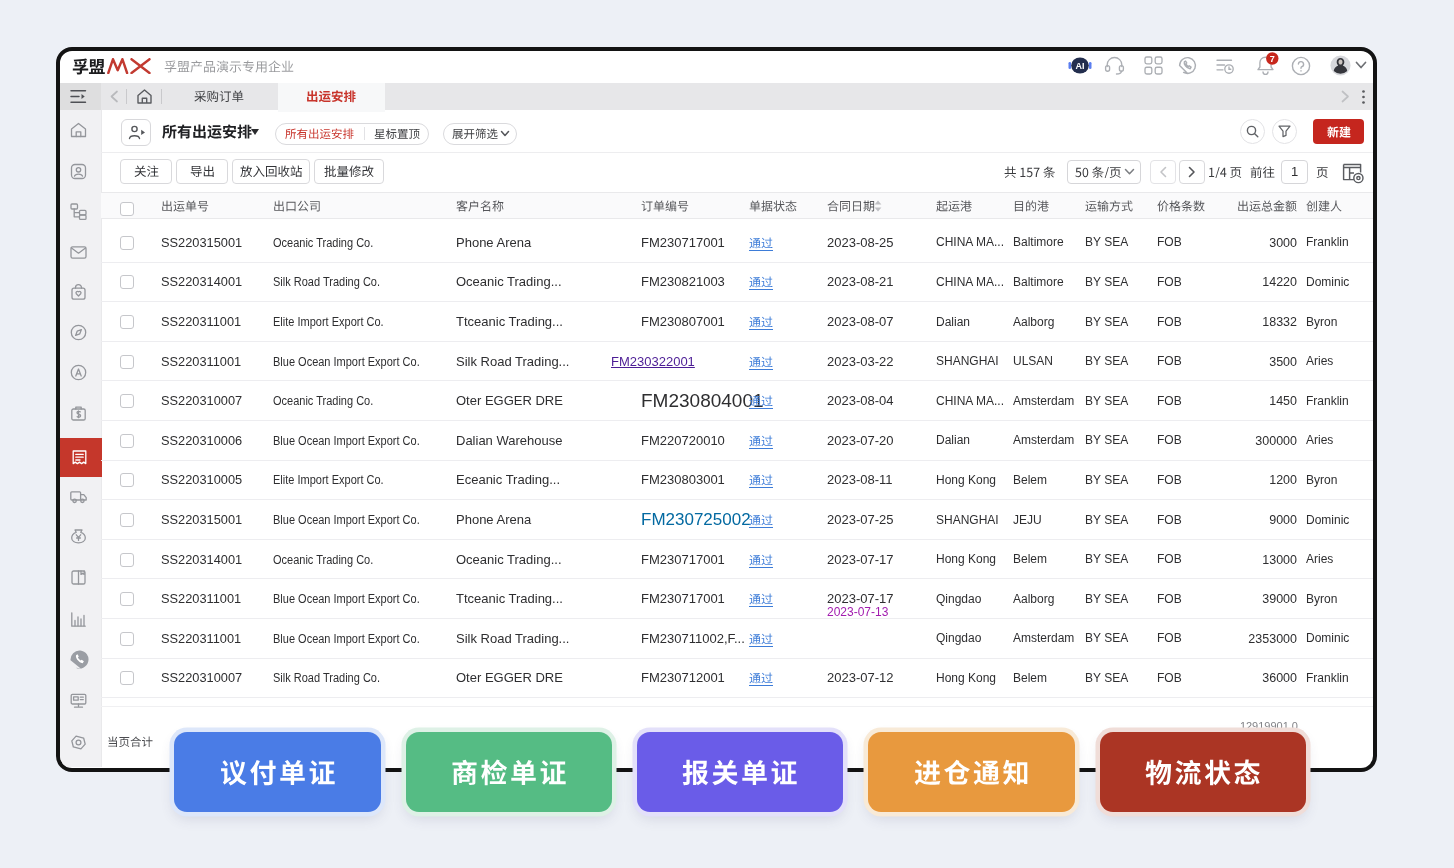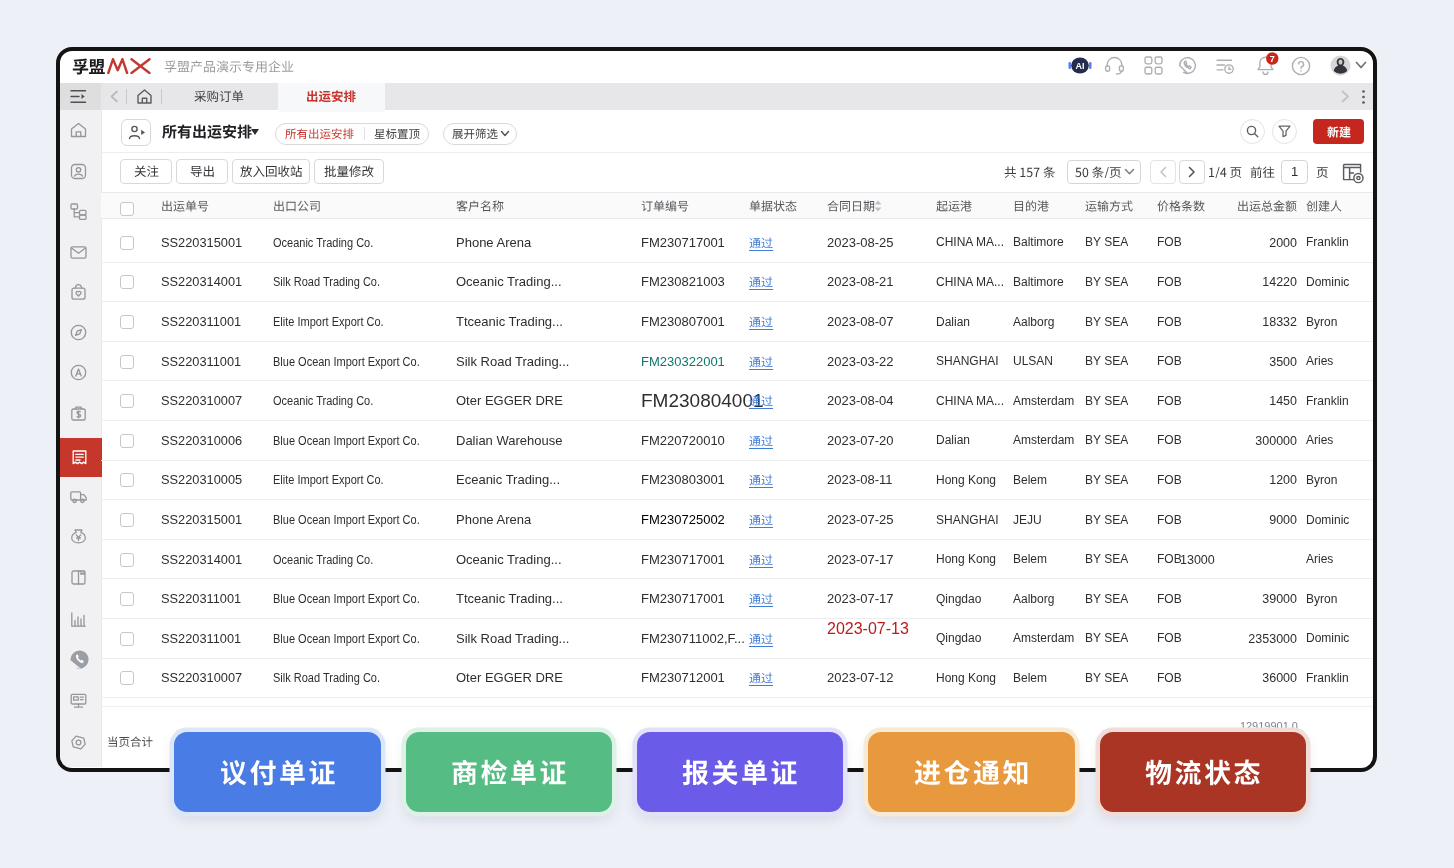--- a/index.html
+++ b/index.html
@@ -643,21 +643,21 @@
           <use href="#r901a" x="0"></use>
           <use href="#r8fc7" x="1000"></use>
         </g>
       </svg>
       <div class="abs" style="left:749px;top:249.8px;width:24px;height:1px;background:#3d7cd8"></div>
       <div class="lt" style="left:827px;top:234.8px;font-size:13px;color:#2e2e30;font-weight:400;line-height:16px;">2023-08-25</div>
       <div class="lt" style="left:936px;top:235.3px;font-size:12px;color:#2e2e30;font-weight:400;line-height:15px;">CHINA MA...</div>
       <div class="lt" style="left:1013px;top:235.3px;font-size:12px;color:#2e2e30;font-weight:400;line-height:15px;">Baltimore</div>
       <div class="lt" style="left:1085px;top:235.3px;font-size:12px;color:#2e2e30;font-weight:400;line-height:15px;">BY SEA</div>
       <div class="lt" style="left:1157px;top:235.3px;font-size:12px;color:#2e2e30;font-weight:400;line-height:15px;">FOB</div>
-      <div class="lt" style="left:1180px;top:234.8px;width:117px;text-align:right;font-size:12.5px;color:#2e2e30;line-height:16px">2000</div>
+      <div class="lt" style="left:1180px;top:234.8px;width:117px;text-align:right;font-size:12.5px;color:#2e2e30;line-height:16px">3000</div>
       <div class="lt" style="left:1306px;top:235.3px;font-size:12px;color:#2e2e30;font-weight:400;line-height:15px;">Franklin</div>
       <div class="abs" style="left:101px;top:262.6px;width:1272px;height:39.6px;border-bottom:1px solid #ededf0;box-sizing:border-box"></div>
       <div class="abs" style="left:120px;top:275.40000000000003px;width:14px;height:14px;border:1px solid #c6c7cb;border-radius:3px;box-sizing:border-box;background:#fff"></div>
       <div class="lt" style="left:161px;top:274.4px;font-size:12.8px;color:#2e2e30;font-weight:400;line-height:16px;">SS220314001</div>
       <div class="lt" style="left:273px;top:274.40000000000003px;font-size:12.5px;color:#2e2e30;line-height:16px;transform:scaleX(.88);transform-origin:0 0">Silk Road Trading Co.</div>
       <div class="lt" style="left:456px;top:274.4px;font-size:13px;color:#2e2e30;font-weight:400;line-height:16px;">Oceanic Trading...</div>
       <div class="lt" style="left:641px;top:274.4px;font-size:13px;color:#2e2e30;font-weight:400;line-height:16px;">FM230821003</div>
       <svg class="t" style="left:749.0px;top:276.4px" width="24.0" height="12" viewBox="0 0 24.0 12">
         <g fill="#3d7cd8" transform="translate(0,10.56) scale(0.01200,-0.01200)">
           <use href="#r901a" x="0"></use>
@@ -690,21 +690,21 @@
       <div class="lt" style="left:1013px;top:314.5px;font-size:12px;color:#2e2e30;font-weight:400;line-height:15px;">Aalborg</div>
       <div class="lt" style="left:1085px;top:314.5px;font-size:12px;color:#2e2e30;font-weight:400;line-height:15px;">BY SEA</div>
       <div class="lt" style="left:1157px;top:314.5px;font-size:12px;color:#2e2e30;font-weight:400;line-height:15px;">FOB</div>
       <div class="lt" style="left:1180px;top:314.0px;width:117px;text-align:right;font-size:12.5px;color:#2e2e30;line-height:16px">18332</div>
       <div class="lt" style="left:1306px;top:314.5px;font-size:12px;color:#2e2e30;font-weight:400;line-height:15px;">Byron</div>
       <div class="abs" style="left:101px;top:341.8px;width:1272px;height:39.6px;border-bottom:1px solid #ededf0;box-sizing:border-box"></div>
       <div class="abs" style="left:120px;top:354.6px;width:14px;height:14px;border:1px solid #c6c7cb;border-radius:3px;box-sizing:border-box;background:#fff"></div>
       <div class="lt" style="left:161px;top:353.6px;font-size:12.8px;color:#2e2e30;font-weight:400;line-height:16px;">SS220311001</div>
       <div class="lt" style="left:273px;top:353.6px;font-size:12.5px;color:#2e2e30;line-height:16px;transform:scaleX(.88);transform-origin:0 0">Blue Ocean Import Export Co.</div>
       <div class="lt" style="left:456px;top:353.6px;font-size:13px;color:#2e2e30;font-weight:400;line-height:16px;">Silk Road Trading...</div>
-      <div class="lt" style="left:641px;top:353.6px;font-size:13px;color:#0f766e;font-weight:400;line-height:16px;">FM230322001</div>
+      <div class="lt" style="left:611px;top:353.6px;font-size:13px;color:#4c1d95;font-weight:400;line-height:16px;text-decoration:underline;">FM230322001</div>
       <svg class="t" style="left:749.0px;top:355.6px" width="24.0" height="12" viewBox="0 0 24.0 12">
         <g fill="#3d7cd8" transform="translate(0,10.56) scale(0.01200,-0.01200)">
           <use href="#r901a" x="0"></use>
           <use href="#r8fc7" x="1000"></use>
         </g>
       </svg>
       <div class="abs" style="left:749px;top:368.6px;width:24px;height:1px;background:#3d7cd8"></div>
       <div class="lt" style="left:827px;top:353.6px;font-size:13px;color:#2e2e30;font-weight:400;line-height:16px;">2023-03-22</div>
       <div class="lt" style="left:936px;top:354.1px;font-size:12px;color:#2e2e30;font-weight:400;line-height:15px;">SHANGHAI</div>
       <div class="lt" style="left:1013px;top:354.1px;font-size:12px;color:#2e2e30;font-weight:400;line-height:15px;">ULSAN</div>
@@ -770,21 +770,21 @@
       <div class="lt" style="left:1013px;top:472.9px;font-size:12px;color:#2e2e30;font-weight:400;line-height:15px;">Belem</div>
       <div class="lt" style="left:1085px;top:472.9px;font-size:12px;color:#2e2e30;font-weight:400;line-height:15px;">BY SEA</div>
       <div class="lt" style="left:1157px;top:472.9px;font-size:12px;color:#2e2e30;font-weight:400;line-height:15px;">FOB</div>
       <div class="lt" style="left:1180px;top:472.40000000000003px;width:117px;text-align:right;font-size:12.5px;color:#2e2e30;line-height:16px">1200</div>
       <div class="lt" style="left:1306px;top:472.9px;font-size:12px;color:#2e2e30;font-weight:400;line-height:15px;">Byron</div>
       <div class="abs" style="left:101px;top:500.2px;width:1272px;height:39.6px;border-bottom:1px solid #ededf0;box-sizing:border-box"></div>
       <div class="abs" style="left:120px;top:513.0px;width:14px;height:14px;border:1px solid #c6c7cb;border-radius:3px;box-sizing:border-box;background:#fff"></div>
       <div class="lt" style="left:161px;top:512.0px;font-size:12.8px;color:#2e2e30;font-weight:400;line-height:16px;">SS220315001</div>
       <div class="lt" style="left:273px;top:512.0px;font-size:12.5px;color:#2e2e30;line-height:16px;transform:scaleX(.88);transform-origin:0 0">Blue Ocean Import Export Co.</div>
       <div class="lt" style="left:456px;top:512.0px;font-size:13px;color:#2e2e30;font-weight:400;line-height:16px;">Phone Arena</div>
-      <div class="lt" style="left:641px;top:512.0px;font-size:13px;color:#000000;font-weight:400;line-height:16px;">FM230725002</div>
+      <div class="lt" style="left:641px;top:512.0px;font-size:17px;color:#0369a1;font-weight:400;line-height:16px;">FM230725002</div>
       <svg class="t" style="left:749.0px;top:514.0px" width="24.0" height="12" viewBox="0 0 24.0 12">
         <g fill="#3d7cd8" transform="translate(0,10.56) scale(0.01200,-0.01200)">
           <use href="#r901a" x="0"></use>
           <use href="#r8fc7" x="1000"></use>
         </g>
       </svg>
       <div class="abs" style="left:749px;top:527.0px;width:24px;height:1px;background:#3d7cd8"></div>
       <div class="lt" style="left:827px;top:512.0px;font-size:13px;color:#2e2e30;font-weight:400;line-height:16px;">2023-07-25</div>
       <div class="lt" style="left:936px;top:512.5px;font-size:12px;color:#2e2e30;font-weight:400;line-height:15px;">SHANGHAI</div>
       <div class="lt" style="left:1013px;top:512.5px;font-size:12px;color:#2e2e30;font-weight:400;line-height:15px;">JEJU</div>
@@ -803,21 +803,21 @@
           <use href="#r901a" x="0"></use>
           <use href="#r8fc7" x="1000"></use>
         </g>
       </svg>
       <div class="abs" style="left:749px;top:566.5999999999999px;width:24px;height:1px;background:#3d7cd8"></div>
       <div class="lt" style="left:827px;top:551.6px;font-size:13px;color:#2e2e30;font-weight:400;line-height:16px;">2023-07-17</div>
       <div class="lt" style="left:936px;top:552.1px;font-size:12px;color:#2e2e30;font-weight:400;line-height:15px;">Hong Kong</div>
       <div class="lt" style="left:1013px;top:552.1px;font-size:12px;color:#2e2e30;font-weight:400;line-height:15px;">Belem</div>
       <div class="lt" style="left:1085px;top:552.1px;font-size:12px;color:#2e2e30;font-weight:400;line-height:15px;">BY SEA</div>
       <div class="lt" style="left:1157px;top:552.1px;font-size:12px;color:#2e2e30;font-weight:400;line-height:15px;">FOB</div>
-      <div class="lt" style="left:1180px;top:551.5999999999999px;width:117px;font-size:12.5px;color:#2e2e30;line-height:16px">13000</div>
+      <div class="lt" style="left:1180px;top:551.5999999999999px;width:117px;text-align:right;font-size:12.5px;color:#2e2e30;line-height:16px">13000</div>
       <div class="lt" style="left:1306px;top:552.1px;font-size:12px;color:#2e2e30;font-weight:400;line-height:15px;">Aries</div>
       <div class="abs" style="left:101px;top:579.4px;width:1272px;height:39.6px;border-bottom:1px solid #ededf0;box-sizing:border-box"></div>
       <div class="abs" style="left:120px;top:592.2px;width:14px;height:14px;border:1px solid #c6c7cb;border-radius:3px;box-sizing:border-box;background:#fff"></div>
       <div class="lt" style="left:161px;top:591.2px;font-size:12.8px;color:#2e2e30;font-weight:400;line-height:16px;">SS220311001</div>
       <div class="lt" style="left:273px;top:591.2px;font-size:12.5px;color:#2e2e30;line-height:16px;transform:scaleX(.88);transform-origin:0 0">Blue Ocean Import Export Co.</div>
       <div class="lt" style="left:456px;top:591.2px;font-size:13px;color:#2e2e30;font-weight:400;line-height:16px;">Ttceanic Trading...</div>
       <div class="lt" style="left:641px;top:591.2px;font-size:13px;color:#2e2e30;font-weight:400;line-height:16px;">FM230717001</div>
       <svg class="t" style="left:749.0px;top:593.2px" width="24.0" height="12" viewBox="0 0 24.0 12">
         <g fill="#3d7cd8" transform="translate(0,10.56) scale(0.01200,-0.01200)">
           <use href="#r901a" x="0"></use>
@@ -838,21 +838,21 @@
       <div class="lt" style="left:273px;top:630.8px;font-size:12.5px;color:#2e2e30;line-height:16px;transform:scaleX(.88);transform-origin:0 0">Blue Ocean Import Export Co.</div>
       <div class="lt" style="left:456px;top:630.8px;font-size:13px;color:#2e2e30;font-weight:400;line-height:16px;">Silk Road Trading...</div>
       <div class="lt" style="left:641px;top:630.8px;font-size:13px;color:#2e2e30;font-weight:400;line-height:16px;">FM230711002,F...</div>
       <svg class="t" style="left:749.0px;top:632.8px" width="24.0" height="12" viewBox="0 0 24.0 12">
         <g fill="#3d7cd8" transform="translate(0,10.56) scale(0.01200,-0.01200)">
           <use href="#r901a" x="0"></use>
           <use href="#r8fc7" x="1000"></use>
         </g>
       </svg>
       <div class="abs" style="left:749px;top:645.8px;width:24px;height:1px;background:#3d7cd8"></div>
-      <div class="lt" style="left:827px;top:621px;font-size:16px;color:#b91c1c;font-weight:400;line-height:16px;">2023-07-13</div>
+      <div class="lt" style="left:827px;top:604px;font-size:12px;color:#a21caf;font-weight:400;line-height:16px;">2023-07-13</div>
       <div class="lt" style="left:936px;top:631.3px;font-size:12px;color:#2e2e30;font-weight:400;line-height:15px;">Qingdao</div>
       <div class="lt" style="left:1013px;top:631.3px;font-size:12px;color:#2e2e30;font-weight:400;line-height:15px;">Amsterdam</div>
       <div class="lt" style="left:1085px;top:631.3px;font-size:12px;color:#2e2e30;font-weight:400;line-height:15px;">BY SEA</div>
       <div class="lt" style="left:1157px;top:631.3px;font-size:12px;color:#2e2e30;font-weight:400;line-height:15px;">FOB</div>
       <div class="lt" style="left:1180px;top:630.8px;width:117px;text-align:right;font-size:12.5px;color:#2e2e30;line-height:16px">2353000</div>
       <div class="lt" style="left:1306px;top:631.3px;font-size:12px;color:#2e2e30;font-weight:400;line-height:15px;">Dominic</div>
       <div class="abs" style="left:101px;top:658.6px;width:1272px;height:39.6px;border-bottom:1px solid #ededf0;box-sizing:border-box"></div>
       <div class="abs" style="left:120px;top:671.4px;width:14px;height:14px;border:1px solid #c6c7cb;border-radius:3px;box-sizing:border-box;background:#fff"></div>
       <div class="lt" style="left:161px;top:670.4px;font-size:12.8px;color:#2e2e30;font-weight:400;line-height:16px;">SS220310007</div>
       <div class="lt" style="left:273px;top:670.4px;font-size:12.5px;color:#2e2e30;line-height:16px;transform:scaleX(.88);transform-origin:0 0">Silk Road Trading Co.</div>

